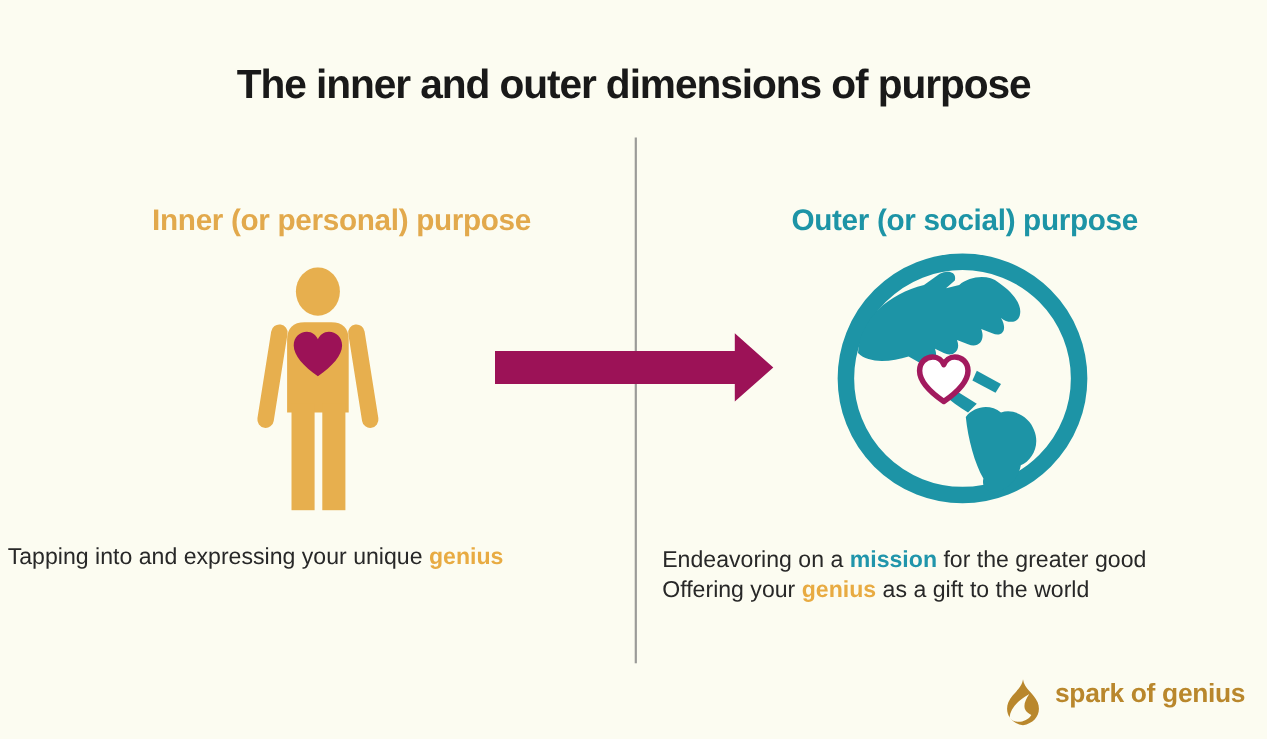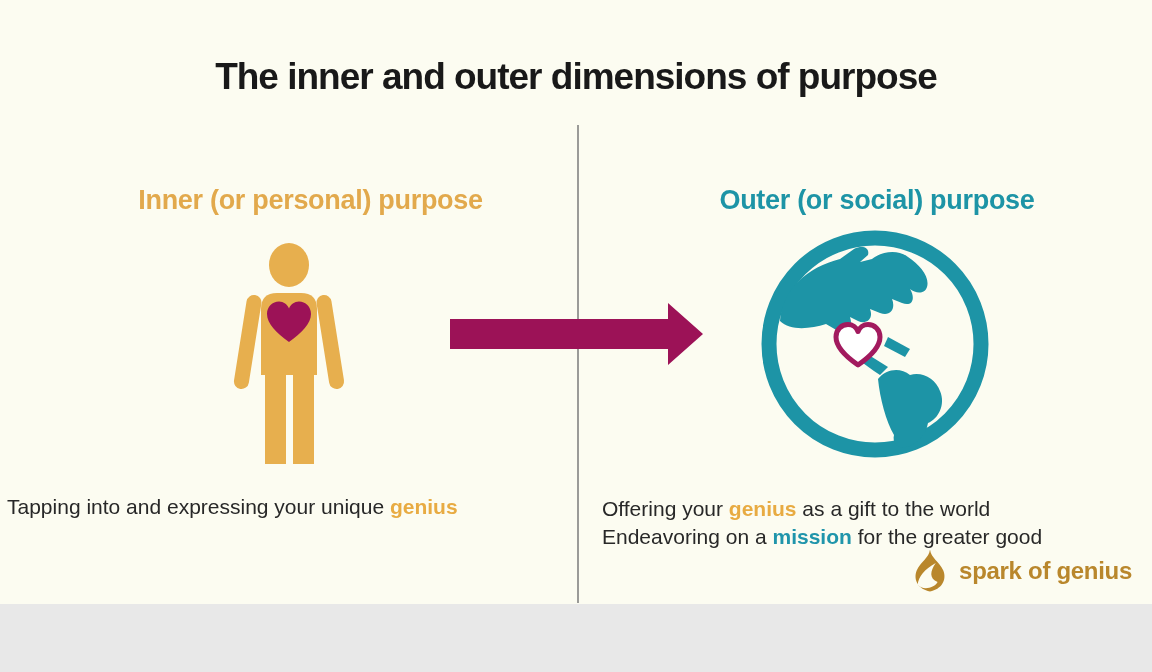--- a/index.html
+++ b/index.html
@@ -1,19 +1,19 @@
 <!DOCTYPE html>
 <html><head>
 <meta charset="utf-8">
 <style>
   * { margin:0; padding:0; box-sizing:border-box; }
   html,body { background:#e8e8e8; }
   .canvas {
     position:relative;
-    width:1152px; height:604px;
+    width:1152px; height:672px;
     background:#fcfcf1;
     font-family:"Liberation Sans", sans-serif;
     overflow:hidden;
     margin:0 auto;
   }
   .page-title {
     position:absolute; top:56px; left:0; width:100%;
     text-align:center;
     font-size:37px; font-weight:bold; letter-spacing:-1px;
     color:#191919;
@@ -36,21 +36,21 @@
   .caption {
     position:absolute;
     font-size:21px; line-height:28px; color:#282828;
   }
   .caption.inner { left:7px;  top:493px; width:560px; }
   .caption.outer { left:602px; top:495px; width:550px; }
   .hl-gold { color:#e8ab42; font-weight:bold; }
   .hl-teal { color:#2095ab; font-weight:bold; }
   .brand {
     position:absolute; right:20px; bottom:12px;
-    display:flex; align-items:center; gap:10px;
+    display:flex; gap:10px;
   }
   .brand-text {
     font-size:24px; font-weight:bold; letter-spacing:-0.3px;
     color:#b9872c;
   }
 </style>
 </head>
 <body>
 
 <div class="canvas">
@@ -93,22 +93,22 @@
                C138,220 132,214 134,206 C126,192 120,170 118,150 Z"></path>
     </g>
     <path transform="translate(74,95)" fill="#ffffff" stroke="#a21a5e" stroke-width="5" stroke-linejoin="round" d="M24,41 C11,32 2,22 2,13 C2,5.5 7.5,0.5 14,0.5 C18.5,0.5 22.5,3.5 24,7.5 C25.5,3.5 29.5,0.5 34,0.5 C40.5,0.5 46,5.5 46,13 C46,22 37,32 24,41 Z"></path>
   </svg>
 
   <div class="caption inner">
     <div><span>Tapping into and expressing your unique </span><span class="hl-gold">genius</span></div>
   </div>
 
   <div class="caption outer">
+    <div><span>Endeavoring on a </span><span class="hl-teal">mission</span><span> for the greater good</span></div>
     <div><span>Offering your </span><span class="hl-gold">genius</span><span> as a gift to the world</span></div>
-    <div><span>Endeavoring on a </span><span class="hl-teal">mission</span><span> for the greater good</span></div>
   </div>
 
   <div class="brand">
     <svg width="38" height="43" viewBox="0 0 40 44">
       <path fill="#b9872c" d="M20,0 C21,9 30,13 34,22 C38,32 32,42 20,44 C8,42 2,32 6,22 C10,13 19,9 20,0 Z"></path>
       <path fill="#fcfcf1" d="M7,37 C8,28 14,21 26,14 C20,23 19,30 28,34 C24,41 12,43 7,37 Z"></path>
     </svg>
     <span class="brand-text">spark of genius</span>
   </div>
 

